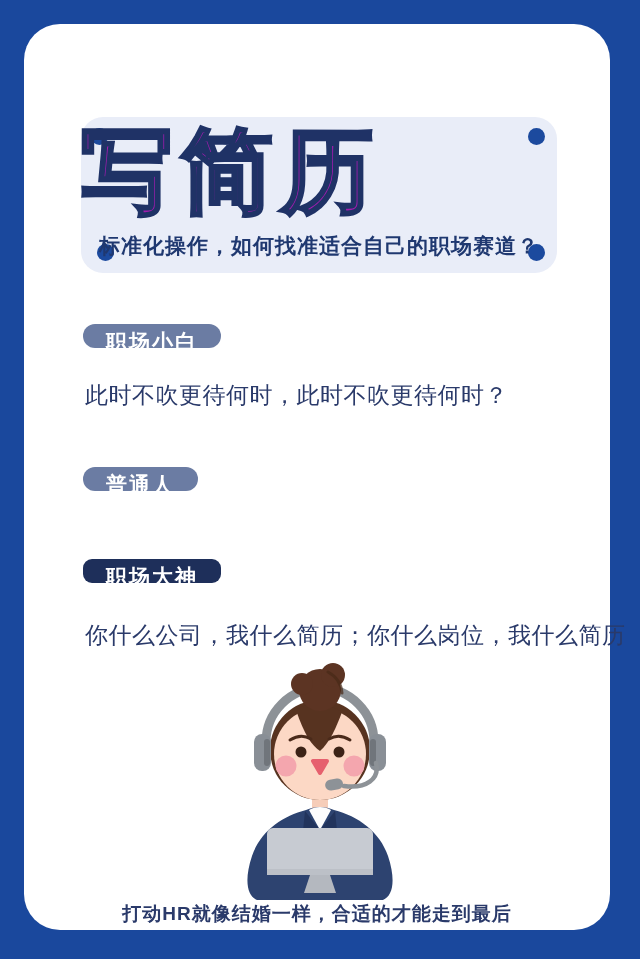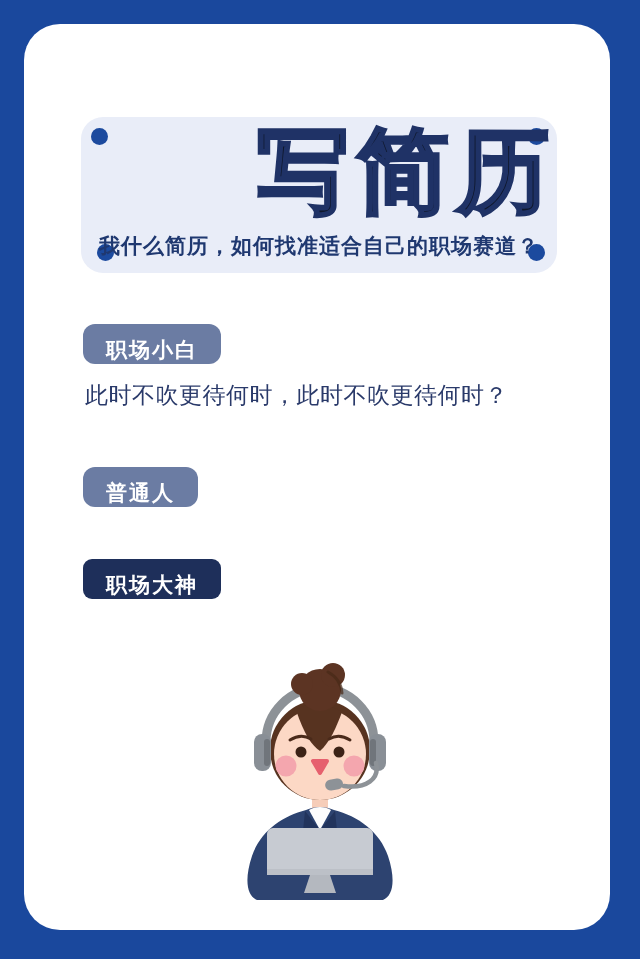--- a/index.html
+++ b/index.html
@@ -18,32 +18,32 @@
   }
   .dot{
     position:absolute;width:17px;height:17px;border-radius:50%;
     background:#1c4a9e;
   }
   .dot.tl{left:10px;top:11px;}
   .dot.tr{right:12px;top:11px;}
   .dot.bl{left:16px;bottom:12px;}
   .dot.br{right:12px;bottom:12px;}
   .big-title{
-    position:absolute;left:0;top:2px;width:100%;text-align:right;
-    font-size:92px;line-height:104px;font-weight:900;color:#0f172a;
+    position:absolute;left:0;top:2px;width:100%;text-align:left;
+    font-size:92px;line-height:104px;font-weight:900;color:#a21caf;
     letter-spacing:8px;-webkit-text-stroke:3px #1f3266;
     white-space:nowrap;
   }
   .subtitle{
     position:absolute;left:0;bottom:13px;width:100%;text-align:center;
     font-size:21px;font-weight:bold;color:#1f3870;letter-spacing:1px;
   }
   .tag{
     position:absolute;left:59px;height:24px;line-height:36px;
-    padding:8px 23px;border-radius:12px;color:#ffffff;
+    padding:0 23px;border-radius:12px;color:#ffffff;
     font-size:21px;font-weight:bold;letter-spacing:2px;
   }
   .tag-slate{background:#6b7ca3;}
   .tag-navy{background:#1e2f5a;border-radius:9px;}
   .tag1{top:300px;}
   .tag2{top:443px;}
   .tag3{top:535px;}
   .body-line{
     position:absolute;left:61px;width:510px;
     font-size:23px;line-height:28px;color:#2a3a6a;letter-spacing:0.5px;
@@ -64,29 +64,30 @@
 <body>
 
 <div class="card">
 
   <div class="header-box">
     <span class="dot tl"></span>
     <span class="dot tr"></span>
     <span class="dot bl"></span>
     <span class="dot br"></span>
     <div class="big-title">写简历</div>
-    <div class="subtitle">我什么简历，如何找准适合自己的职场赛道？</div>
+    <div class="subtitle">标准化操作，如何找准适合自己的职场赛道？</div>
   </div>
 
   <div class="tag tag-slate tag1">职场小白</div>
   <div class="body-line body1">此时不吹更待何时，此时不吹更待何时？</div>
 
   <div class="tag tag-slate tag2">普通人</div>
 
   <div class="tag tag-navy tag3">职场大神</div>
+  <div class="body-line body3">你什么公司，我什么简历；你什么岗位，我什么简历</div>
 
   <svg class="illustration" viewBox="0 0 180 250" xmlns="http://www.w3.org/2000/svg">
 
     <rect x="82" y="126" width="16" height="24" fill="#f6cdb9"></rect>
 
     <circle cx="90" cy="90" r="50" fill="#573320"></circle>
 
     <circle cx="90" cy="94" r="46" fill="#fcd8c5"></circle>
 
     <path d="M 66,50 C 74,74 82,86 90,91 C 100,82 106,68 112,52 C 98,42 76,42 66,50 Z" fill="#573320"></path>
@@ -137,14 +138,15 @@
 
     <rect x="46" y="170" width="17" height="6" rx="3" fill="#ffffff" transform="rotate(-14 54 173)"></rect>
 
     <g>
       <rect x="37" y="168" width="106" height="47" rx="6" fill="#c7cbd2"></rect>
       <rect x="37" y="209" width="106" height="6" fill="#bcc0c7"></rect>
       <polygon points="80,215 100,215 106,233 74,233" fill="#b4b8bf"></polygon>
     </g>
   </svg>
 
+  <div class="footer-quote">打动HR就像结婚一样，合适的才能走到最后</div>
 
 </div>
 
 </body></html>

